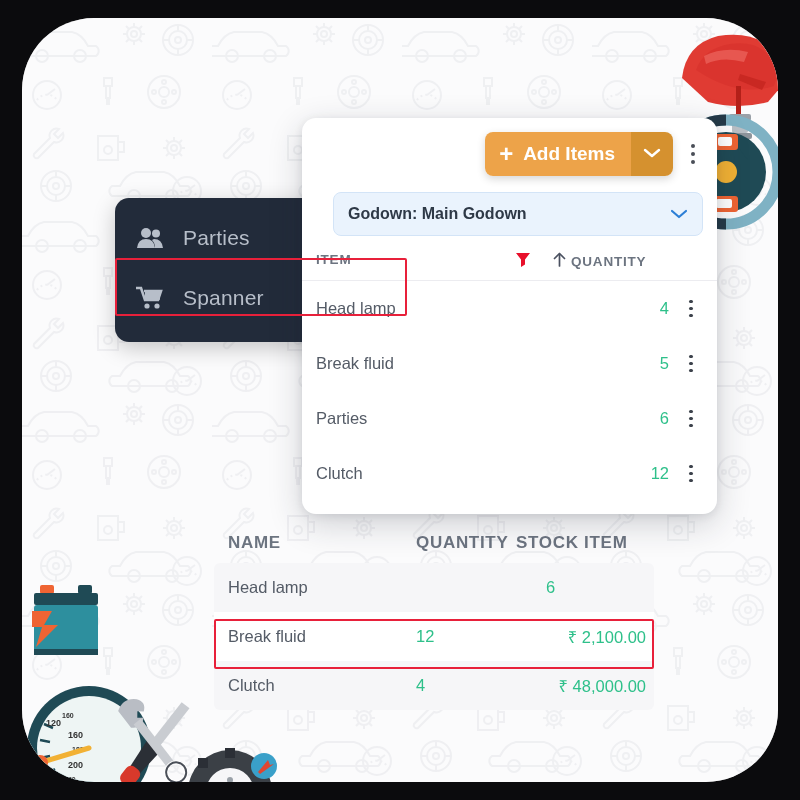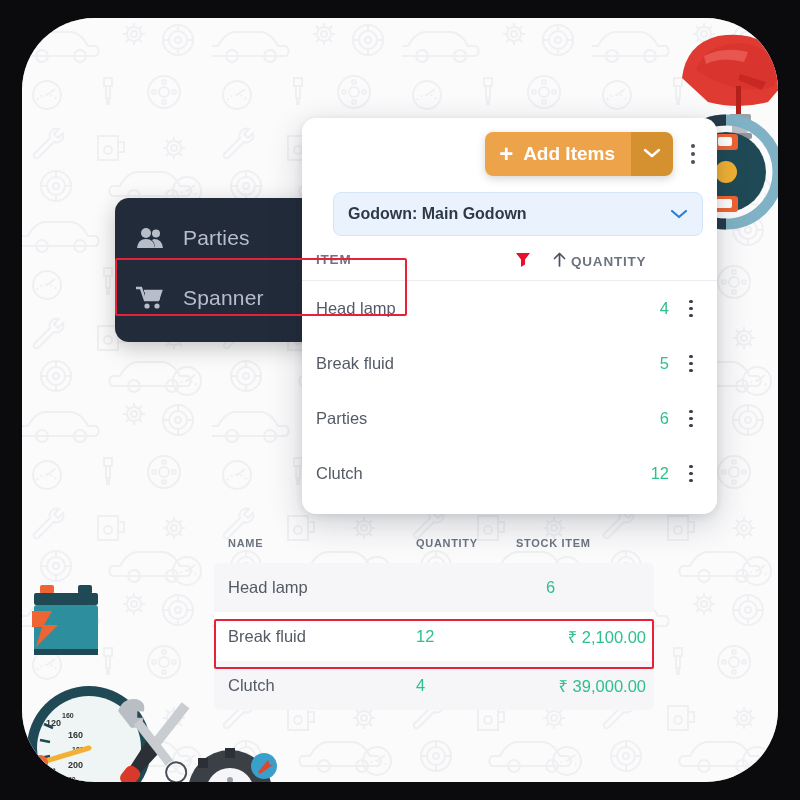--- a/index.html
+++ b/index.html
@@ -215,21 +215,21 @@
     width: 440px;
     z-index: 2;
   }
   .bt-head {
     display: flex;
     align-items: center;
     height: 40px;
     padding: 0 8px 0 14px;
   }
   .bt-head div {
-    font-size: 11px;
+    font-size: 17px;
     letter-spacing: .7px;
     color: #6c7480;
     font-weight: 700;
   }
   .bt-name { flex: 1; }
   .bt-qty  { width: 100px; }
   .bt-val  { width: 130px; }
 
   .bt-body { background: #f6f6f8; border-radius: 6px; overflow: hidden; }
   .bt-row {
@@ -430,21 +430,21 @@
 
           <div class="bt-row highlighted">
             <div class="c-name">Break fluid</div>
             <div class="c-qty">12</div>
             <div class="c-val">₹ 2,100.00</div>
           </div>
 
           <div class="bt-row">
             <div class="c-name">Clutch</div>
             <div class="c-qty">4</div>
-            <div class="c-val">₹ 39,000.00</div>
+            <div class="c-val">₹ 48,000.00</div>
           </div>
 
         </div>
       </div>
       <div class="hl-row"></div>
     </div>
 
     <div class="sidebar">
 
       <div class="nav-item">

